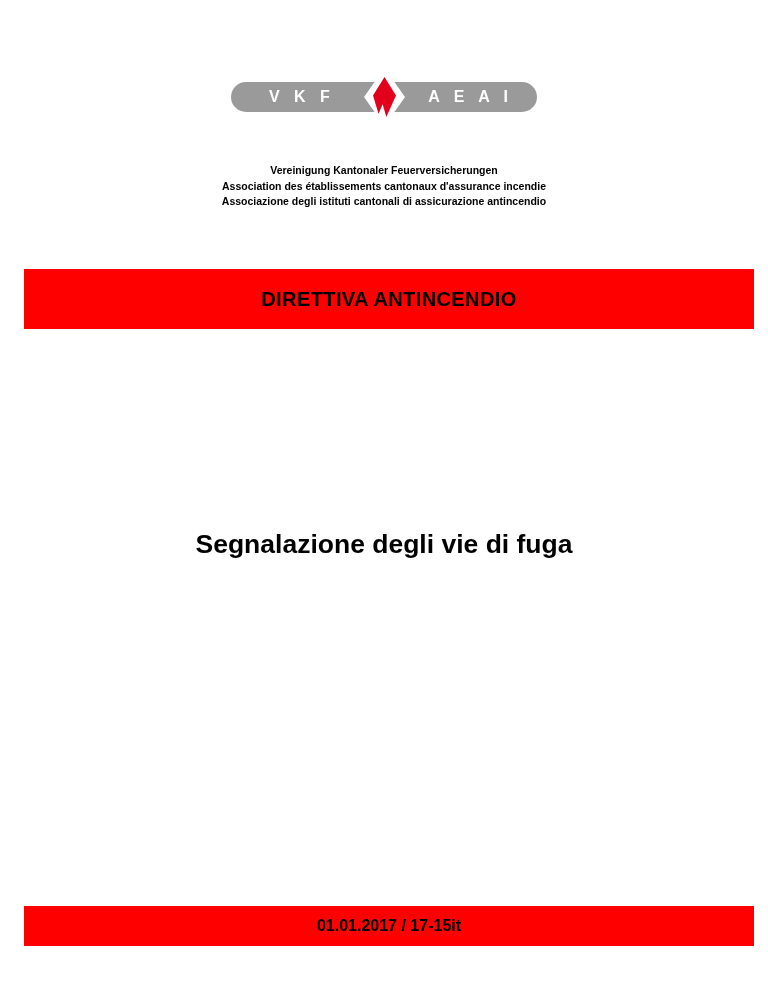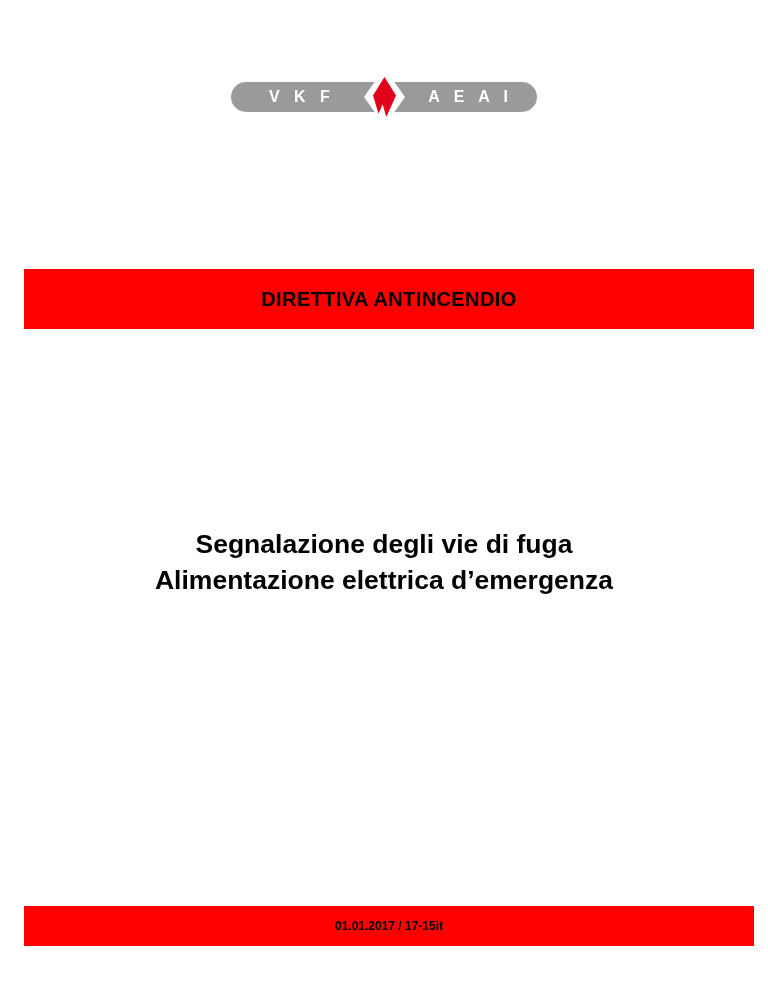--- a/index.html
+++ b/index.html
@@ -133,47 +133,51 @@
     top: 906px;
     left: 24px;
     width: 730px;
     height: 40px;
     background: #ff0000;
   }
   .band-bottom .band-label {
     width: 100%;
     text-align: center;
     line-height: 40px;
-    font-size: 12px;
+    font-size: 16px;
     font-weight: bold;
     color: #000000;
   }
 </style>
 </head>
 <body>
 
 <div class="page">
 
   <div class="logo-wrap">
     <div class="logo">
       <div class="logo-bar"></div>
       <div class="logo-text left">V K F</div>
       <div class="logo-text right">A E A I</div>
       <div class="logo-diamond"></div>
       <div class="logo-flame"></div>
     </div>
   </div>
 
+  <div class="assoc">
+    <div>Vereinigung Kantonaler Feuerversicherungen</div>
+    <div>Association des établissements cantonaux d'assurance incendie</div>
+    <div>Associazione degli istituti cantonali di assicurazione antincendio</div>
+  </div>
 
   <div class="band-top">
     <div class="band-label">DIRETTIVA ANTINCENDIO</div>
   </div>
 
   <div class="main-title">
     <div>Segnalazione degli vie di fuga</div>
-    <div>Alimentazione elettrica d’emergenza</div>
   </div>
 
   <div class="band-bottom">
     <div class="band-label">01.01.2017 / 17-15it</div>
   </div>
 
 </div>
 
 </body></html>

